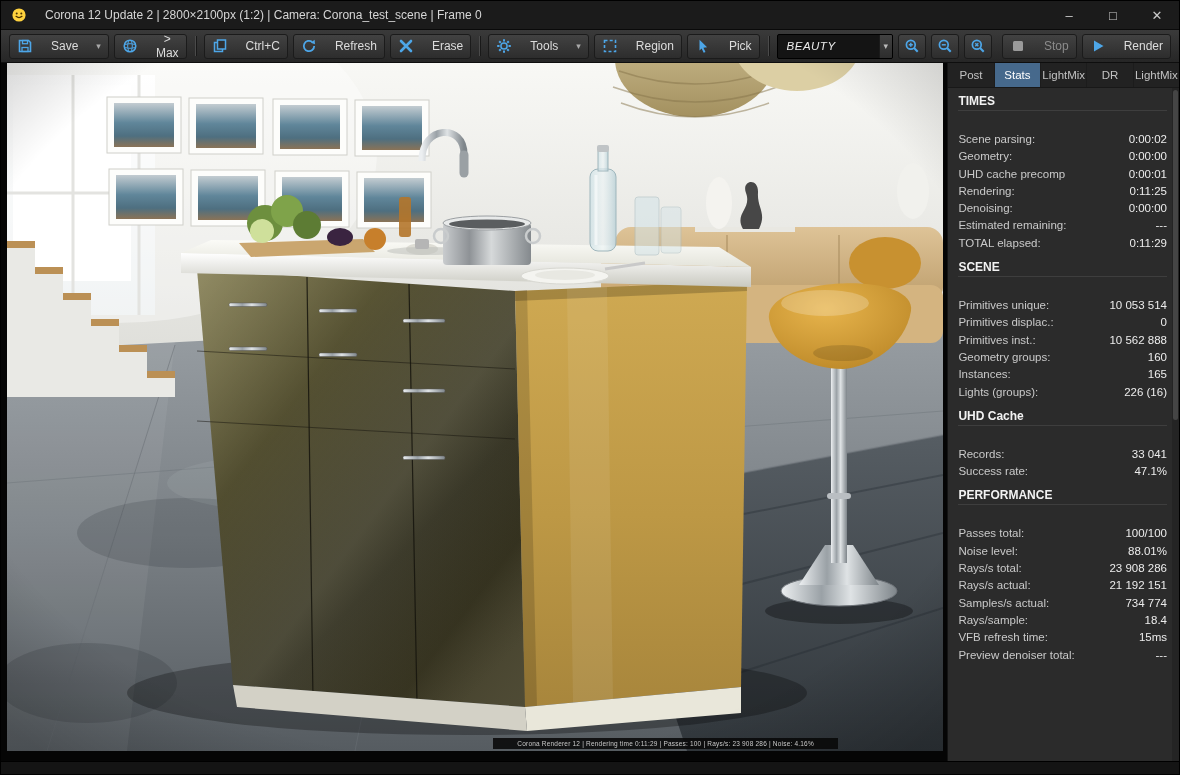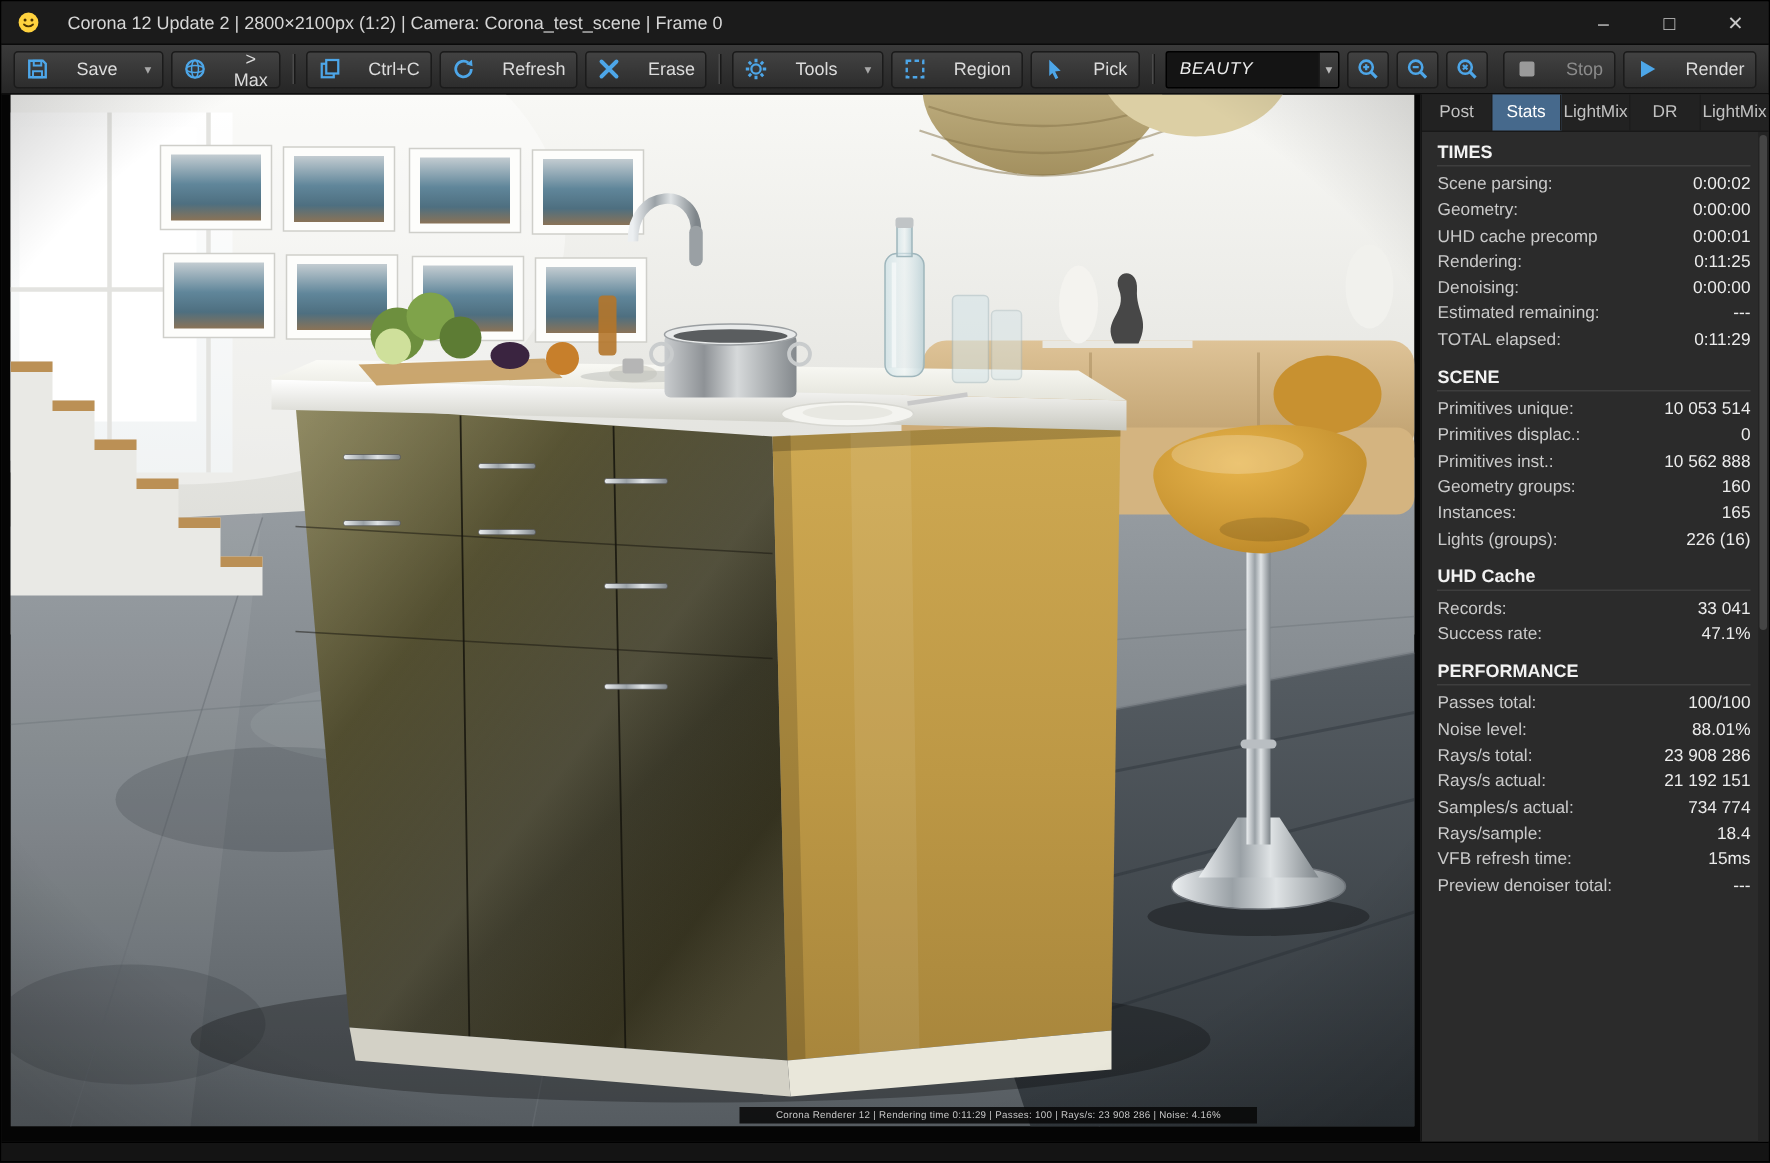--- a/index.html
+++ b/index.html
@@ -34,21 +34,21 @@
   .vp svg.scene{position:absolute;left:6px;top:0}
   .watermark{position:absolute;bottom:12px;left:52%;width:345px;height:11px;background:rgba(8,8,8,.88);
     color:#c9c9c9;font-size:6.5px;line-height:11px;text-align:center;white-space:nowrap;overflow:hidden;letter-spacing:.2px}
   
   .panel{width:232px;background:#2b2b2b;border-left:1px solid #141414;display:flex;flex-direction:column;position:relative}
   .tabs{height:25px;flex:0 0 25px;display:flex;background:#222;border-bottom:1px solid #181818}
   .tab{flex:1;display:flex;align-items:center;justify-content:center;font-size:11.5px;color:#c2c2c2;cursor:pointer;border-right:1px solid #1c1c1c}
   .tab:last-child{border-right:none}
   .tab.active{background:#46698c;color:#fff}
   .panel-body{flex:1;padding:4px 12px 0 10px;overflow:hidden}
-  .sec-title{font-size:12px;font-weight:bold;color:#f2f2f2;margin:8px 0 4px;border-bottom:1px solid #3e3e3e;padding-bottom:2px}
+  .sec-title{font-size:12px;font-weight:bold;color:#f2f2f2;margin:8px 0 20px;border-bottom:1px solid #3e3e3e;padding-bottom:2px}
   .sec-title.first{margin-top:2px}
   .srow{display:flex;justify-content:space-between;font-size:11.5px;line-height:17.3px;color:#c9c9c9}
   .srow .val{color:#ececec;text-align:left}
   .scrollbar{position:absolute;right:0;top:25px;bottom:0;width:7px;background:#242424}
   .thumb{position:absolute;top:2px;right:1px;width:5px;height:330px;background:#454545;border-radius:3px}
   
   .statusbar{height:13px;flex:0 0 13px;background:#141414;border-top:1px solid #000}
 </style>
 </head>
 <body>

